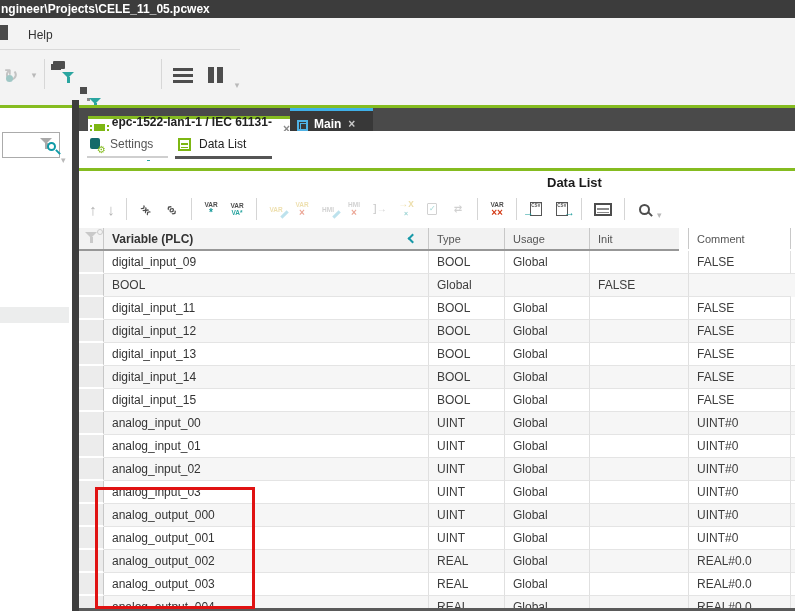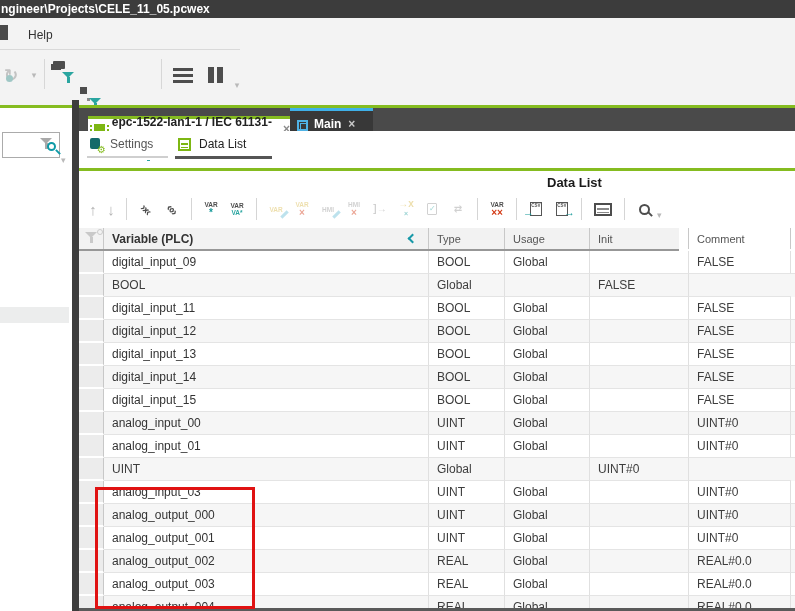--- a/index.html
+++ b/index.html
@@ -418,20 +418,21 @@
       <div class="cell c-var">analog_input_01</div>
       <div class="cell c-type">UINT</div>
       <div class="cell c-usage">Global</div>
       <div class="cell c-comment"></div>
       <div class="cell c-init">UINT#0</div>
       <div class="cell last"></div>
     </div>
 
     <div class="row grid alt">
       <div class="cell first"></div>
+      <div class="cell c-var">analog_input_02</div>
       <div class="cell c-type">UINT</div>
       <div class="cell c-usage">Global</div>
       <div class="cell c-comment"></div>
       <div class="cell c-init">UINT#0</div>
       <div class="cell last"></div>
     </div>
 
     <div class="row grid">
       <div class="cell first"></div>
       <div class="cell c-var">analog_input_03</div>

